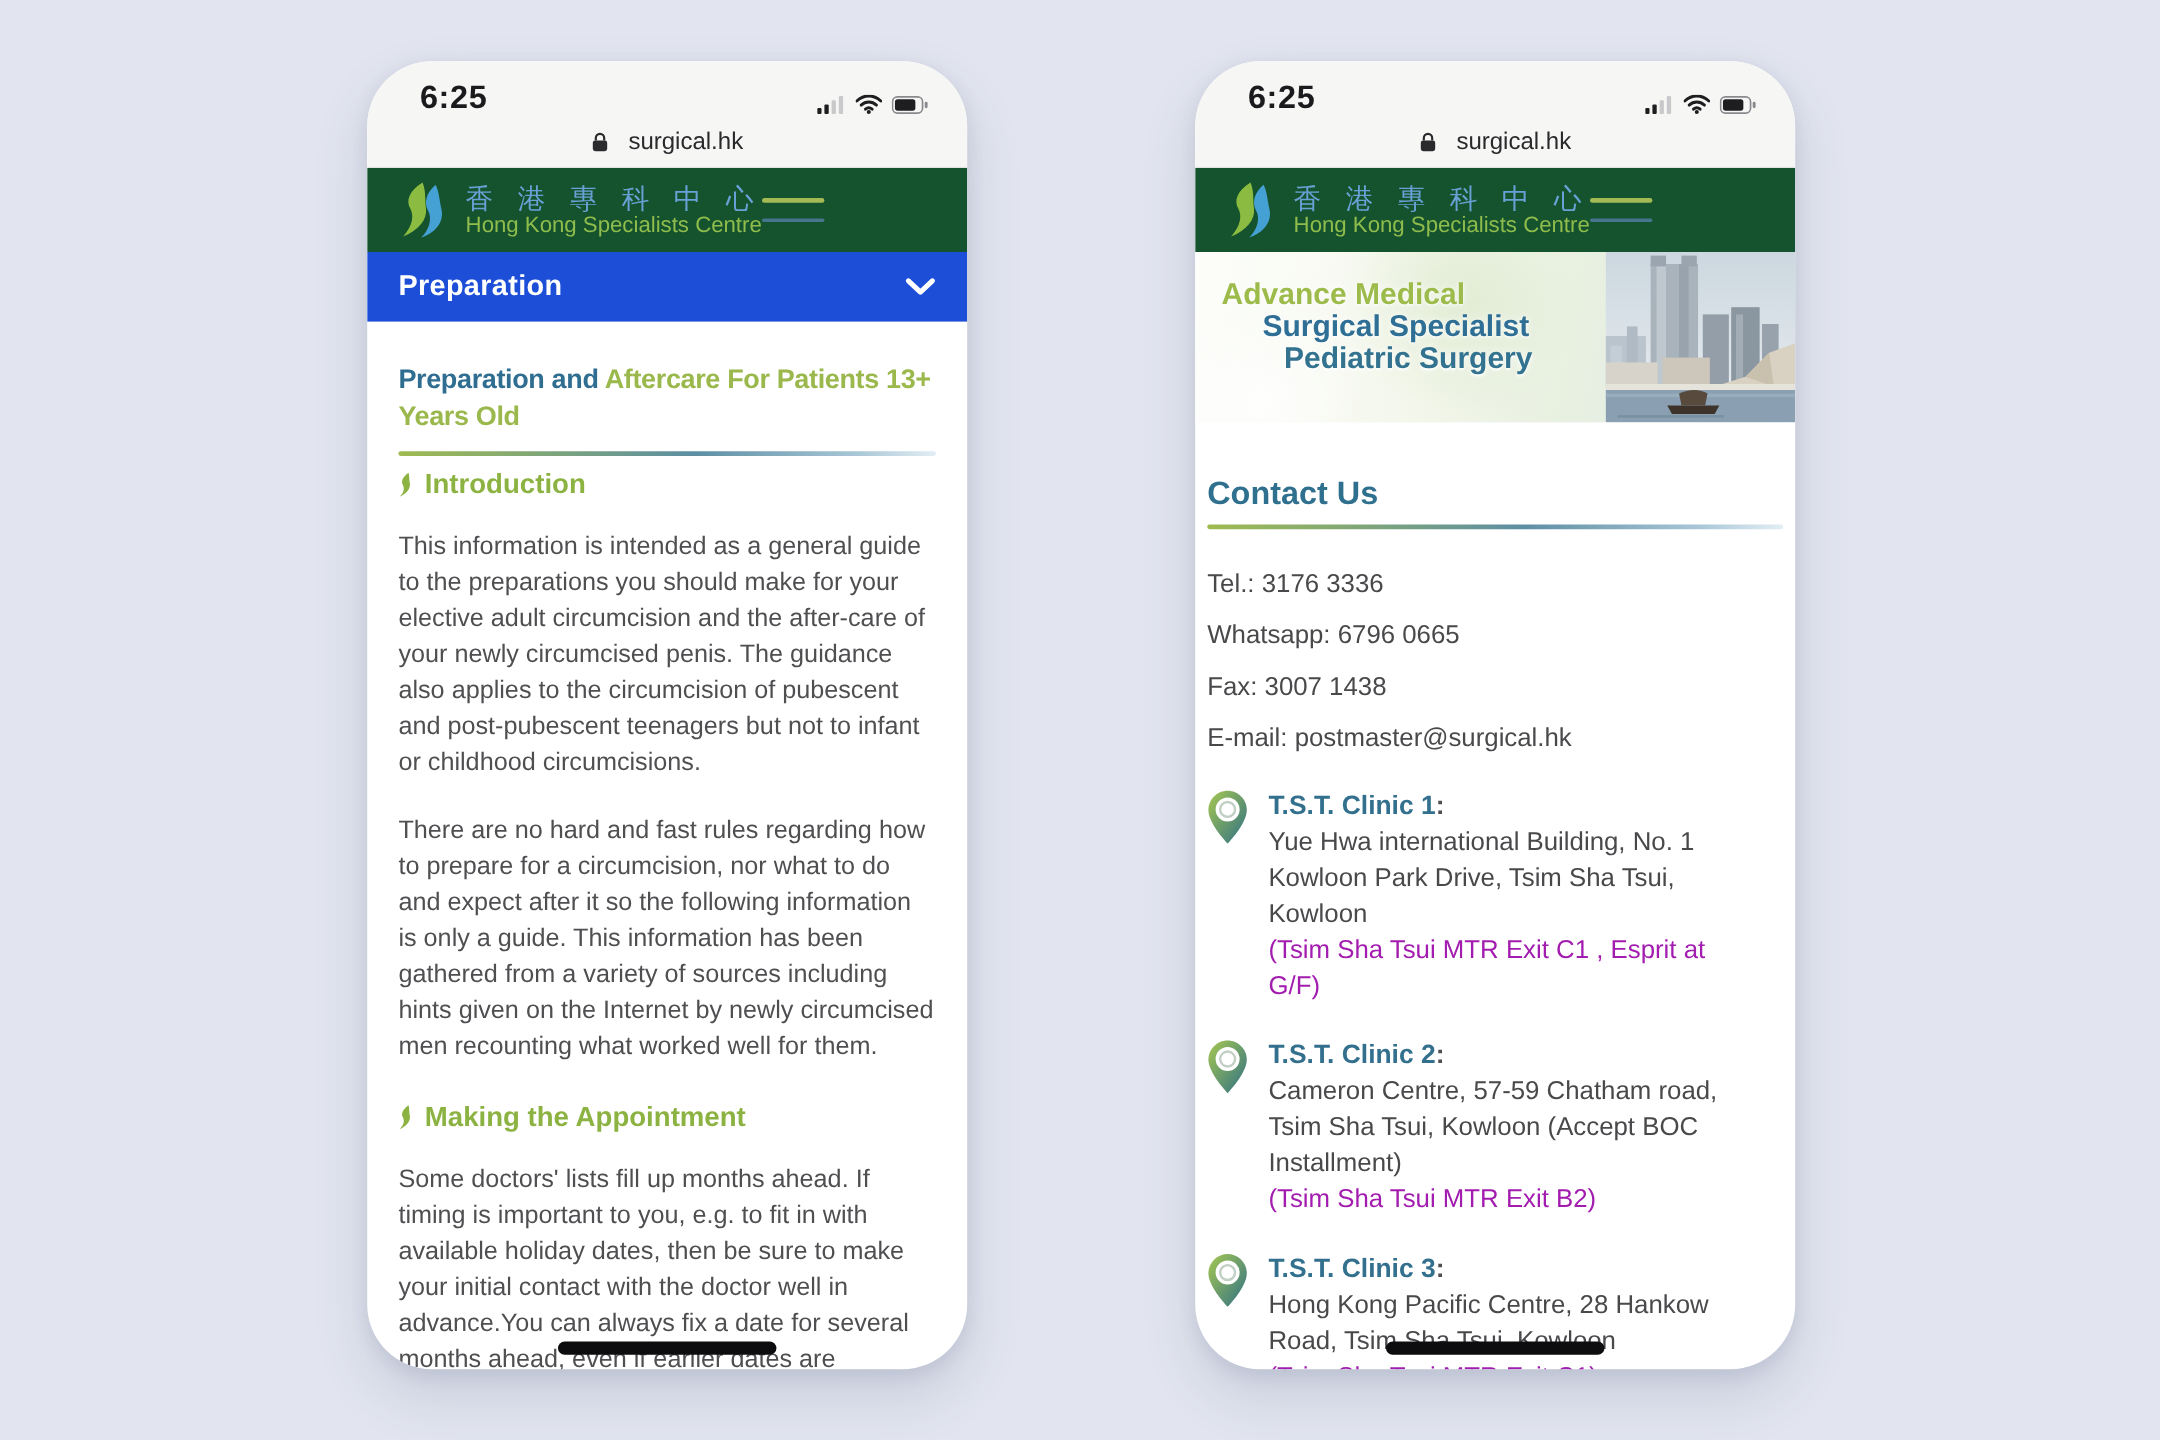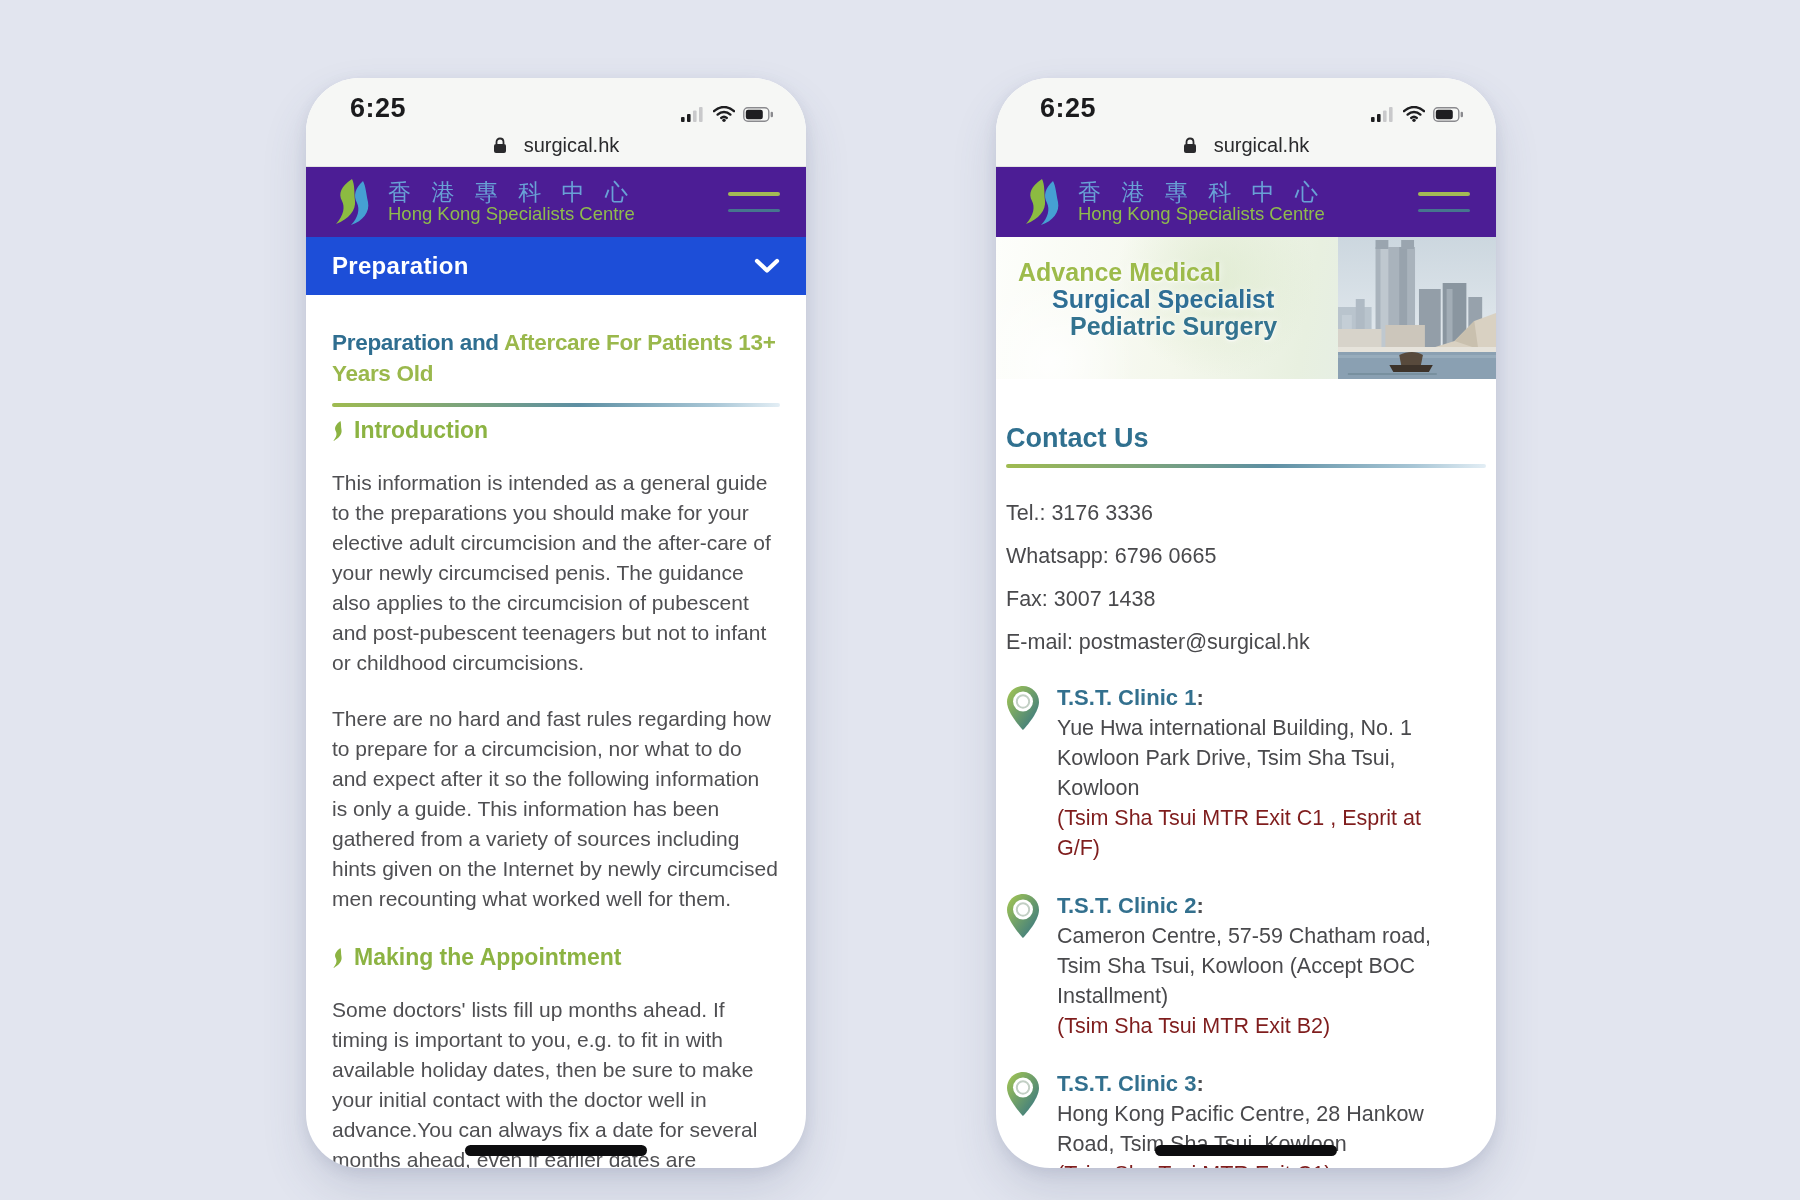--- a/index.html
+++ b/index.html
@@ -1,33 +1,33 @@
 <!DOCTYPE html>
 <html><head>
 <meta charset="utf-8">
 <style>
   html,body{margin:0;padding:0;background:#e2e5ef;font-family:"Liberation Sans","DejaVu Sans",sans-serif;}
   .stage{position:relative;width:1800px;height:1200px;background:#e2e5ef;overflow:hidden;}
-  .phone{position:absolute;top:78px;width:500px;height:1090px;background:#ffffff;border-radius:54px;
+  .phone{position:absolute;top:51px;width:500px;height:1090px;background:#ffffff;border-radius:54px;
          overflow:hidden;box-shadow:0 22px 45px rgba(70,80,120,.16),0 4px 14px rgba(70,80,120,.12);}
   .phone-left{left:306px;}
   .phone-right{left:996px;}
 
   
   .chrome{background:#f6f7f5;}
   .statusbar{height:46px;display:flex;align-items:flex-end;justify-content:space-between;
              padding:0 32px 0 44px;box-sizing:border-box;}
   .time{font-size:27px;font-weight:bold;color:#1b1b1d;letter-spacing:.5px;padding-bottom:0px;}
   .sysicons{display:flex;align-items:center;gap:8px;padding-bottom:2px;}
   .urlbar{height:42px;display:flex;align-items:center;justify-content:center;gap:17px;
           border-bottom:1px solid #e3e4e2;}
   .urltext{font-size:20px;color:#2a2a2c;}
 
   
-  .siteheader{height:70px;background:#4c1d95;display:flex;align-items:center;justify-content:space-between;
+  .siteheader{height:70px;background:#14532d;display:flex;align-items:center;justify-content:flex-start;
               padding:0 26px;box-sizing:border-box;}
   .logo{display:flex;align-items:center;gap:10px;cursor:pointer;}
   .logotext{display:flex;flex-direction:column;line-height:1.05;}
   .logo-cn{font-size:23px;color:#69a1d6;letter-spacing:7px;white-space:nowrap;}
   .logo-en{font-size:18.5px;color:#8fbc4c;white-space:nowrap;}
   .hamburger{display:flex;flex-direction:column;gap:13px;padding:6px 0;cursor:pointer;}
   .hamburger .hl{display:block;width:52px;height:3.5px;border-radius:2px;}
   .hl.g{background:#a4ba55;}
   .hl.b{background:#46758e;}
 
@@ -66,21 +66,21 @@
   .cline{margin:0;font-size:21.5px;color:#49494c;line-height:30px;margin-top:13px;}
   .cline.first{margin-top:30px;}
   .clinic{display:flex;margin-top:26px;}
   .clinic.gap{margin-top:28px;}
   .pin{width:34px;height:46px;flex:0 0 34px;margin-top:2px;}
   .clinic-body{margin-left:17px;width:396px;}
   .clinic-name{font-size:22px;font-weight:bold;line-height:30px;}
   .clinic-name .cn{color:#33708e;}
   .clinic-name .colon{color:#4f4f52;}
   .clinic-addr{font-size:21.5px;color:#49494c;line-height:30px;}
-  .clinic-note{font-size:21.5px;color:#7f1d1d;line-height:30px;}
+  .clinic-note{font-size:21.5px;color:#a21caf;line-height:30px;}
 
   .home-indicator{position:absolute;left:50%;transform:translateX(-50%);bottom:12px;width:182px;height:11px;
                   background:#0d0d0f;border-radius:6px;z-index:5;}
 </style>
 </head>
 <body>
 
 <div class="stage">
 
   <div class="phone phone-left">

